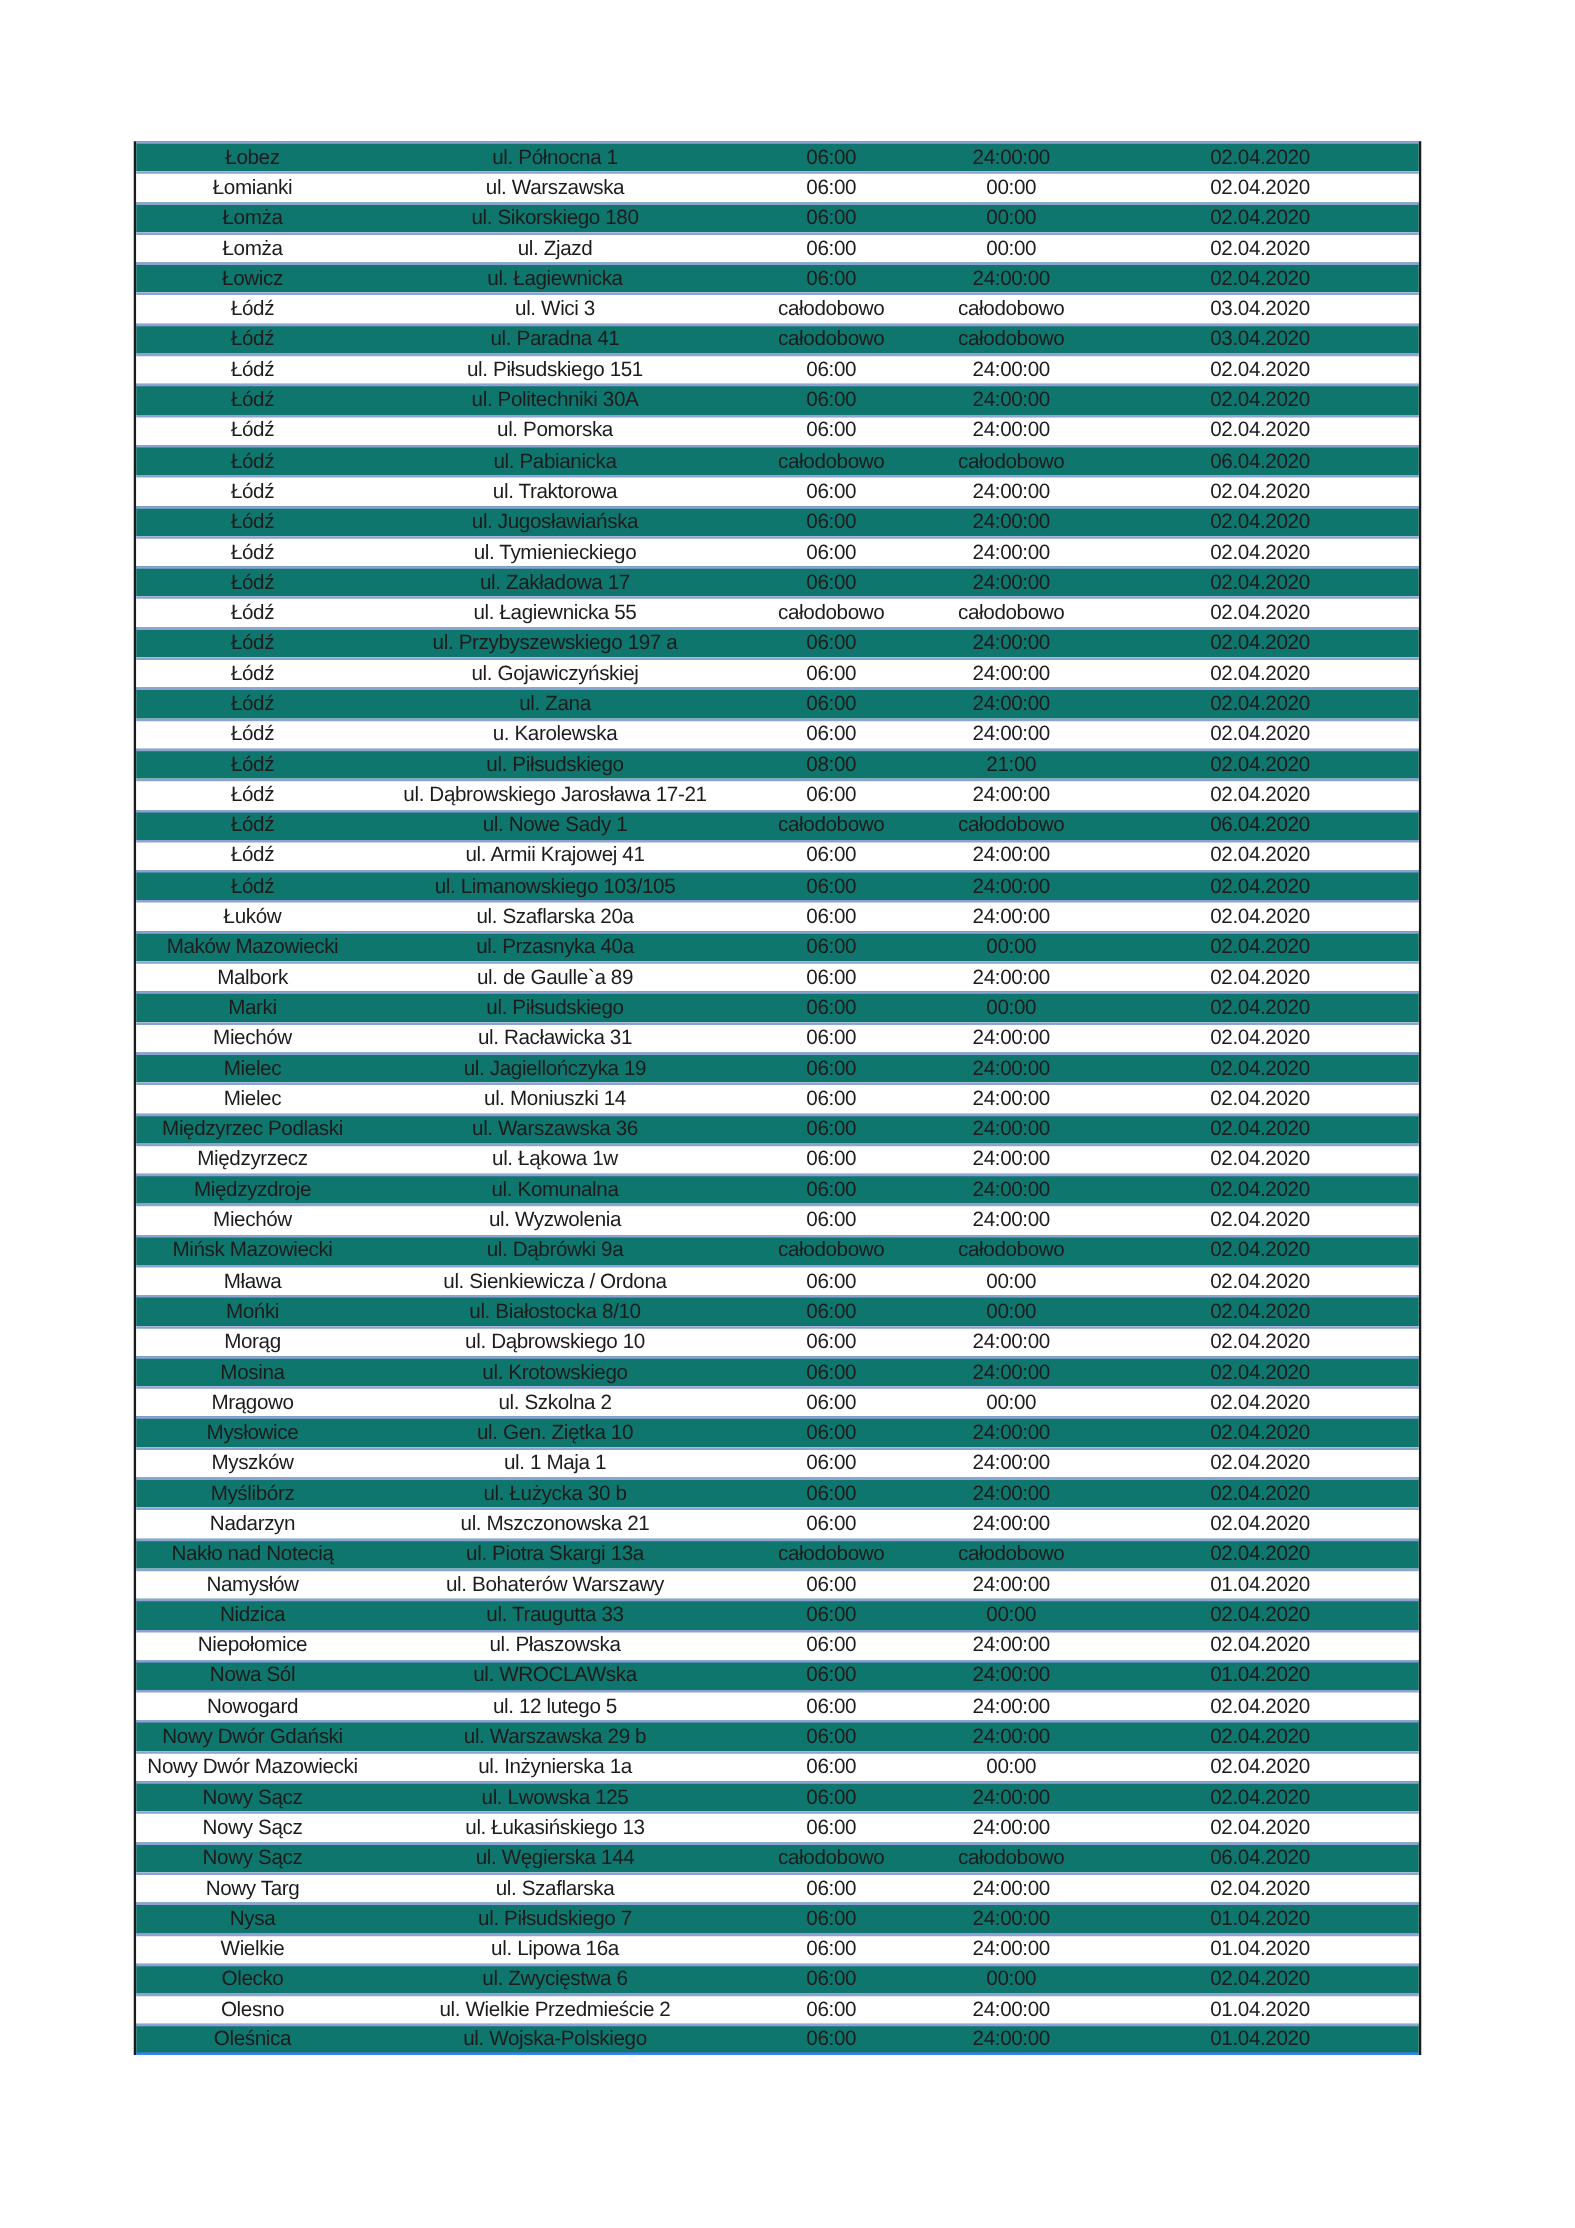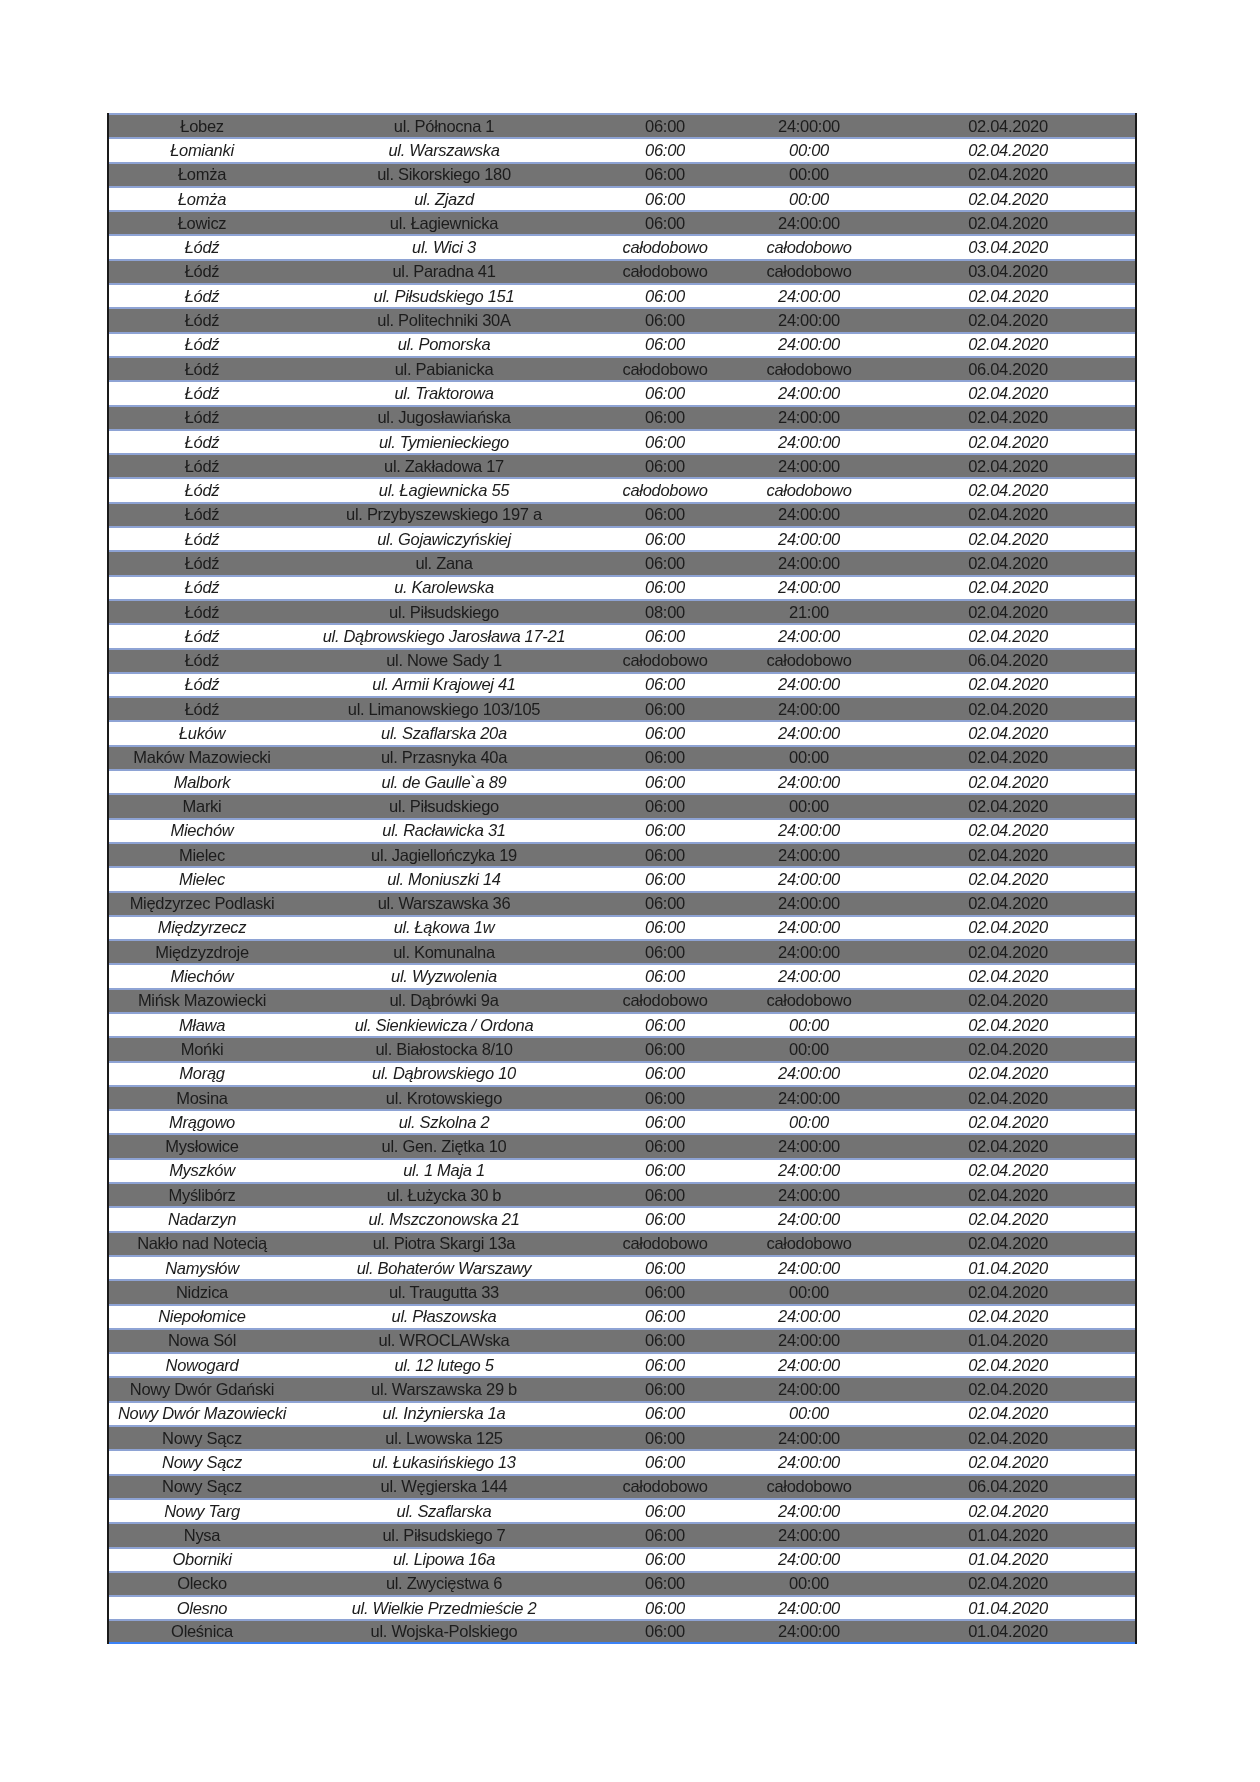--- a/index.html
+++ b/index.html
@@ -8,22 +8,22 @@
     .tbl {
       position: absolute; left: 107px; top: 113px; width: 1026px;
       border-left: 2px solid #1a1a1a; border-right: 2px solid #1a1a1a;
       font-family: "Liberation Sans", sans-serif; font-size: 16.5px; color: #1c1c1c;
     }
     .row {
       display: flex; height: 24.3px; align-items: center; box-sizing: border-box;
       border-top: 2px solid #8ea3d4;
     }
     .row:last-child { border-bottom: 2px solid #3b82f6; }
-    .row.blue { background: #737373; }
-    .row.white { background: #ffffff; font-style: italic; }
+    .row.blue { background: #0f766e; }
+    .row.white { background: #ffffff; }
     .c { text-align: center; white-space: nowrap; overflow: hidden; letter-spacing: -0.3px; }
     .c0 { width: 186px; }
     .c1 { width: 298px; }
     .c2 { width: 144px; }
     .c3 { width: 144px; }
     .c4 { width: 254px; }
   </style>
 </head>
 <body>
 
@@ -436,21 +436,21 @@
         <div class="c c4">02.04.2020</div>
       </div>
       <div class="row blue">
         <div class="c c0">Nysa</div>
         <div class="c c1">ul. Piłsudskiego 7</div>
         <div class="c c2">06:00</div>
         <div class="c c3">24:00:00</div>
         <div class="c c4">01.04.2020</div>
       </div>
       <div class="row white">
-        <div class="c c0">Oborniki</div>
+        <div class="c c0">Wielkie</div>
         <div class="c c1">ul. Lipowa 16a</div>
         <div class="c c2">06:00</div>
         <div class="c c3">24:00:00</div>
         <div class="c c4">01.04.2020</div>
       </div>
       <div class="row blue">
         <div class="c c0">Olecko</div>
         <div class="c c1">ul. Zwycięstwa 6</div>
         <div class="c c2">06:00</div>
         <div class="c c3">00:00</div>

